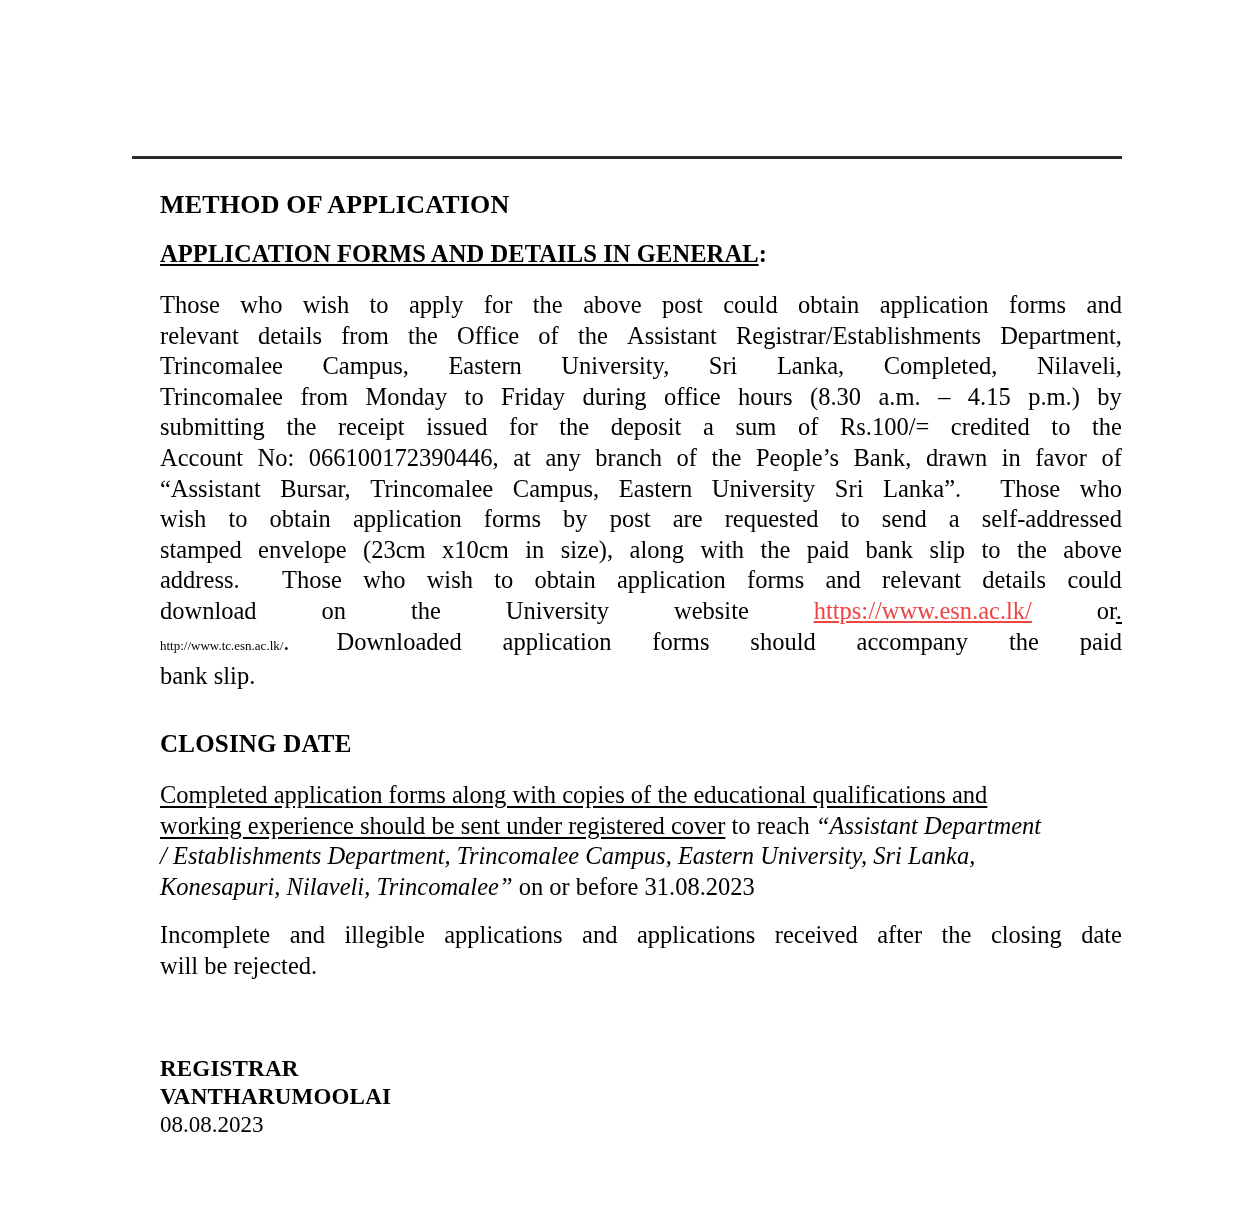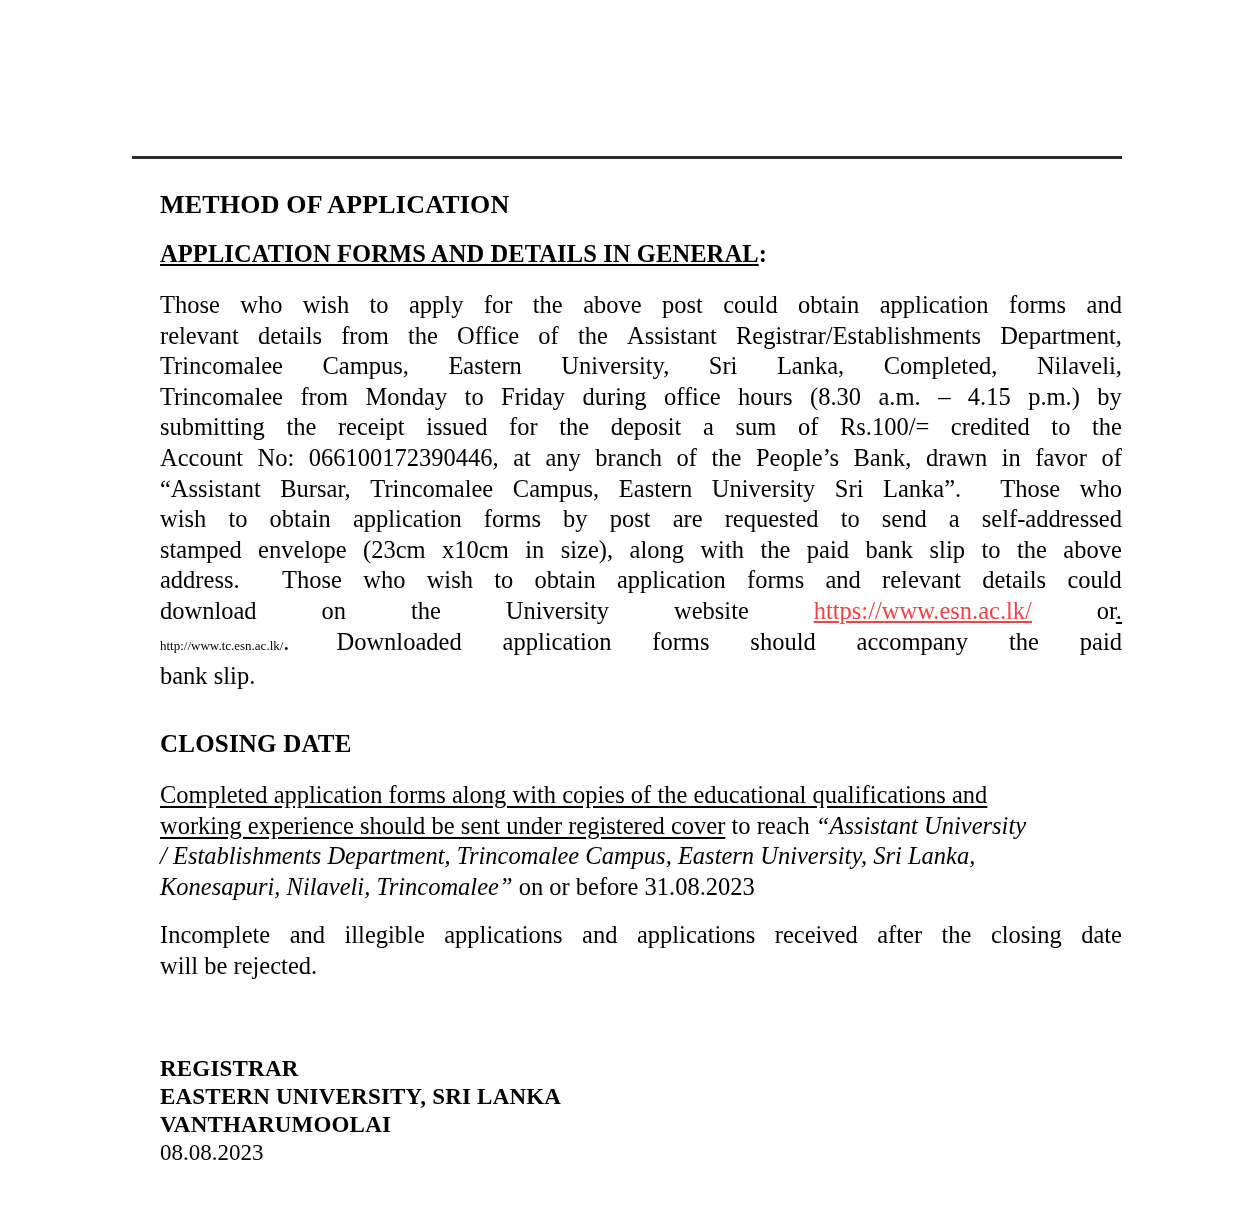--- a/index.html
+++ b/index.html
@@ -211,37 +211,36 @@
     </div>
   </div>
 
   <div class="h-closing">CLOSING DATE</div>
 
   <div class="closing-block">
     <div>
       <span class="u">Completed application forms along with copies of the educational qualifications and</span>
     </div>
     <div>
-      <span class="u">working experience should be sent under registered cover</span><span> to reach </span><span class="it">“Assistant University</span>
+      <span class="u">working experience should be sent under registered cover</span><span> to reach </span><span class="it">“Assistant Department</span>
     </div>
     <div>
       <span class="it">/ Establishments Department, Trincomalee Campus, Eastern University, Sri Lanka,</span>
     </div>
     <div>
       <span class="it">Konesapuri, Nilaveli, Trincomalee”</span><span> on or before 31.08.2023</span>
     </div>
   </div>
 
   <div class="incomplete-block">
     <div class="jline justify"><span class="w">Incomplete</span><span class="w">and</span><span class="w">illegible</span><span class="w">applications</span><span class="w">and</span><span class="w">applications</span><span class="w">received</span><span class="w">after</span><span class="w">the</span><span class="w">closing</span><span class="w">date</span></div>
     <div class="jline left">
       <span class="w">will be rejected.</span>
     </div>
   </div>
 
   <div class="sign-block">
     <div class="b">REGISTRAR</div>
-    <div class="b">EASTERN UNIVERSITY, SRI LANKA</div>
     <div class="b">VANTHARUMOOLAI</div>
     <div class="d">08.08.2023</div>
   </div>
 
 </div>
 
 </body></html>

